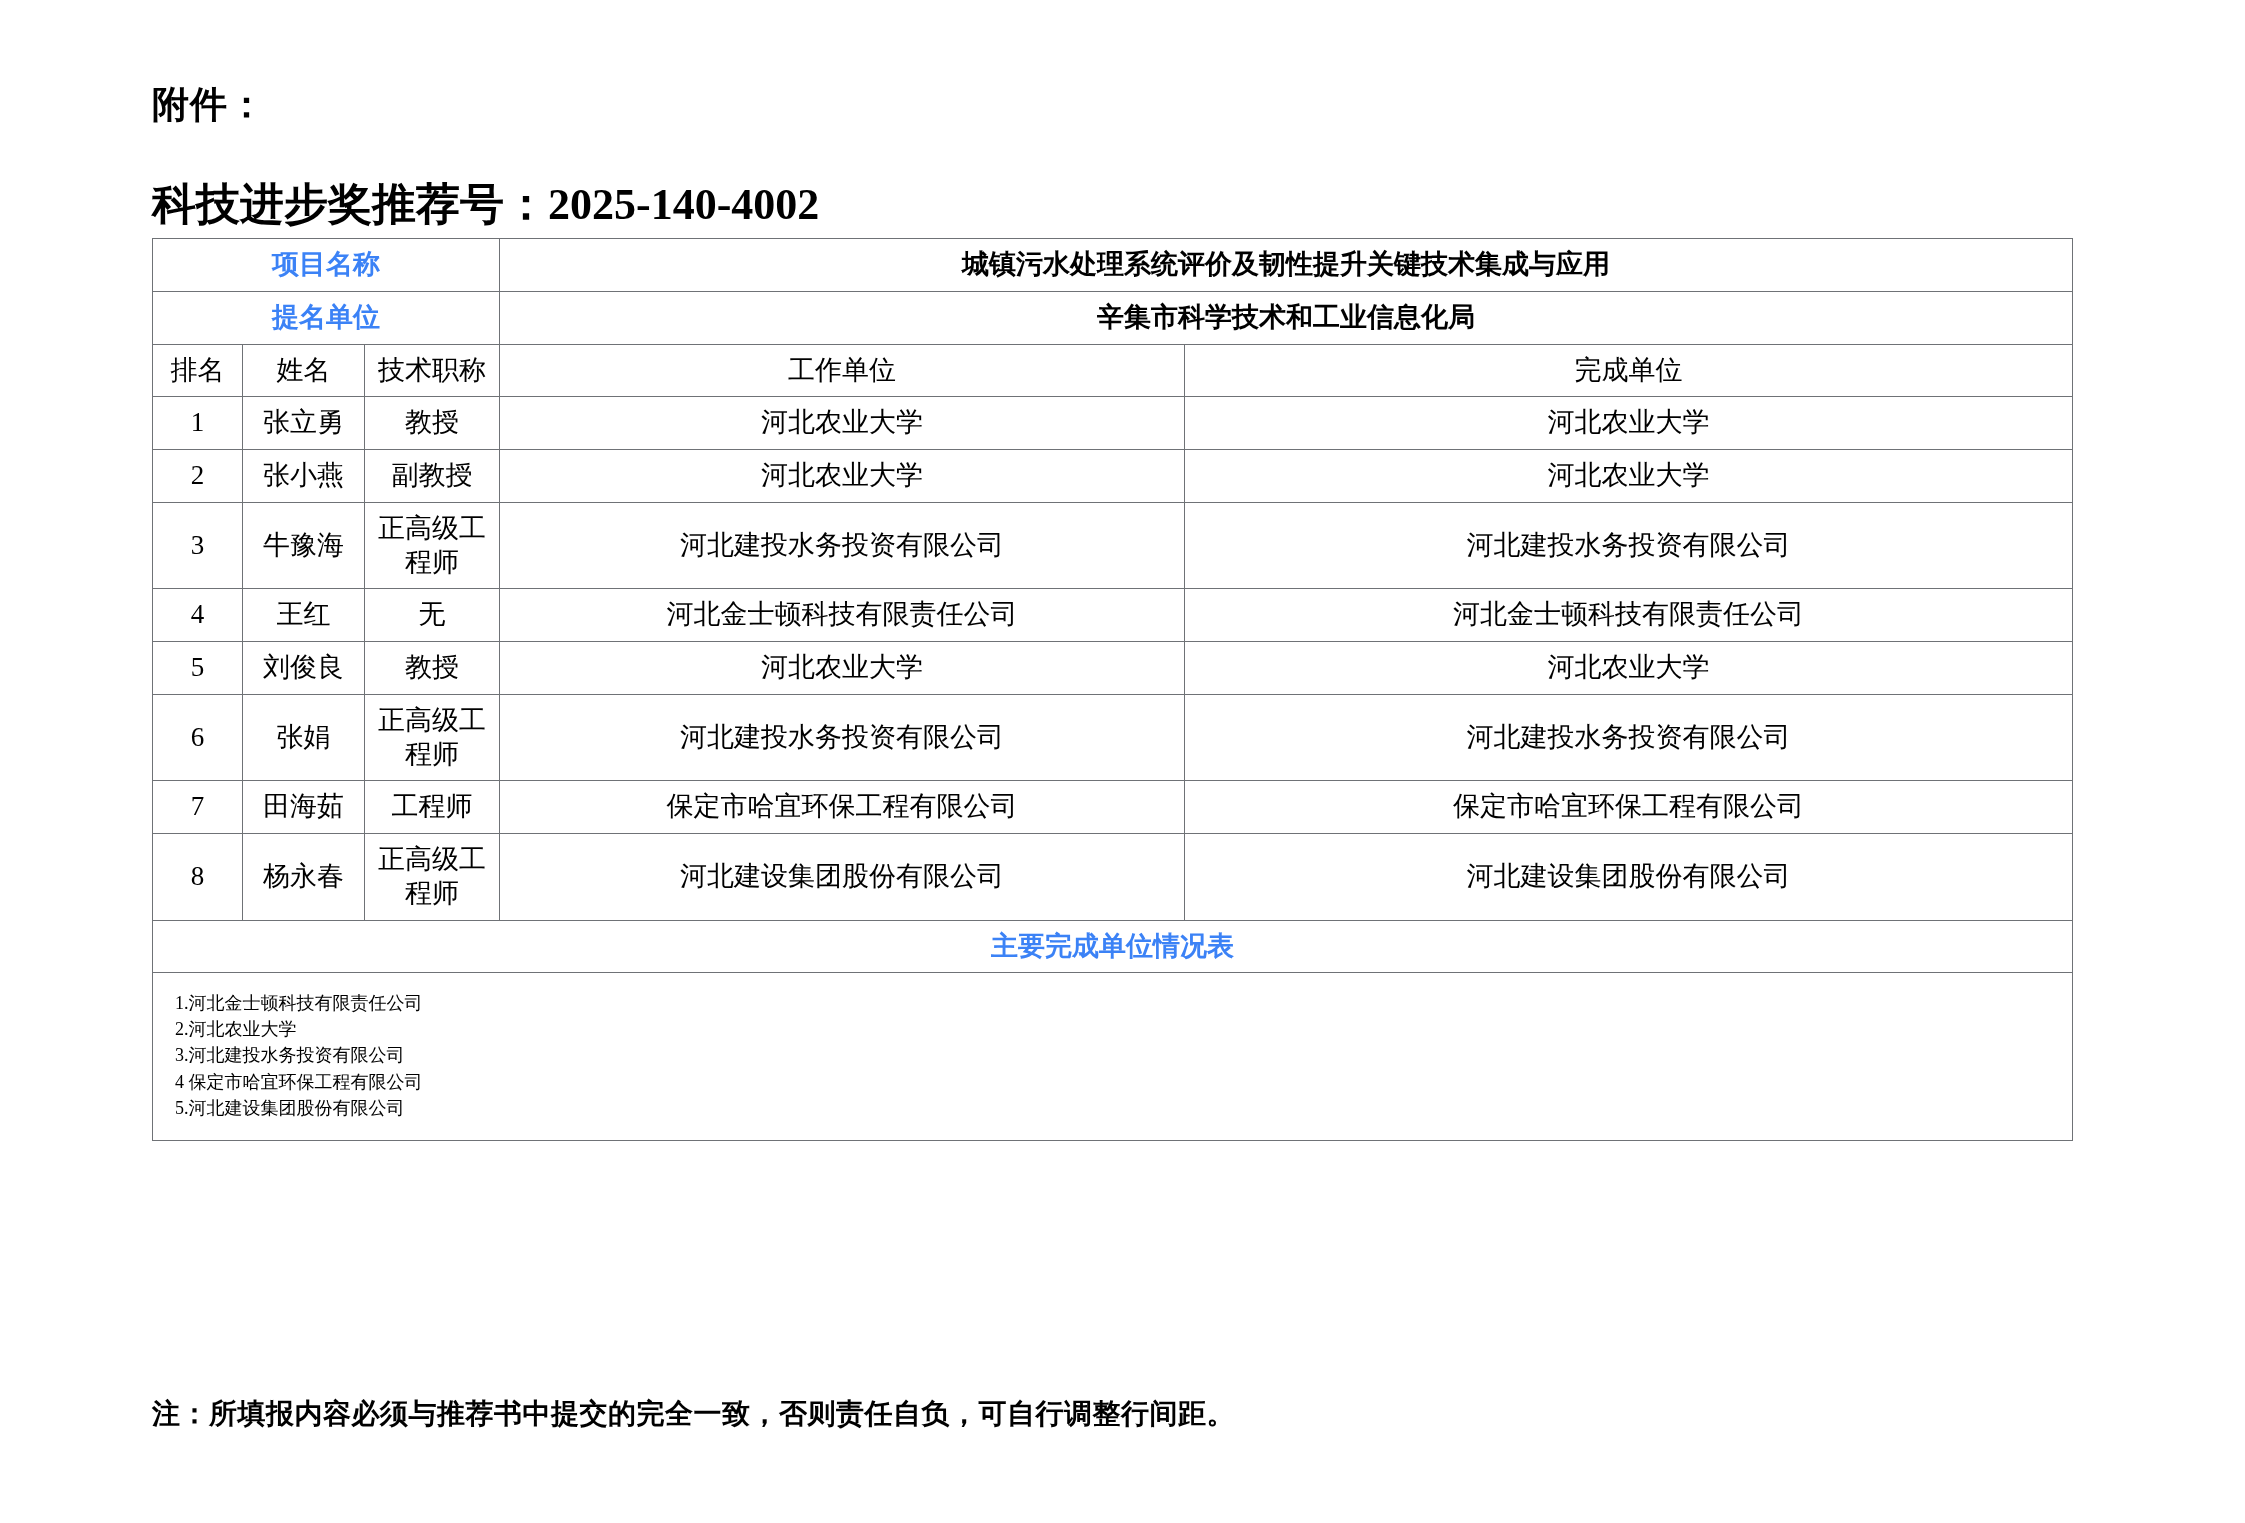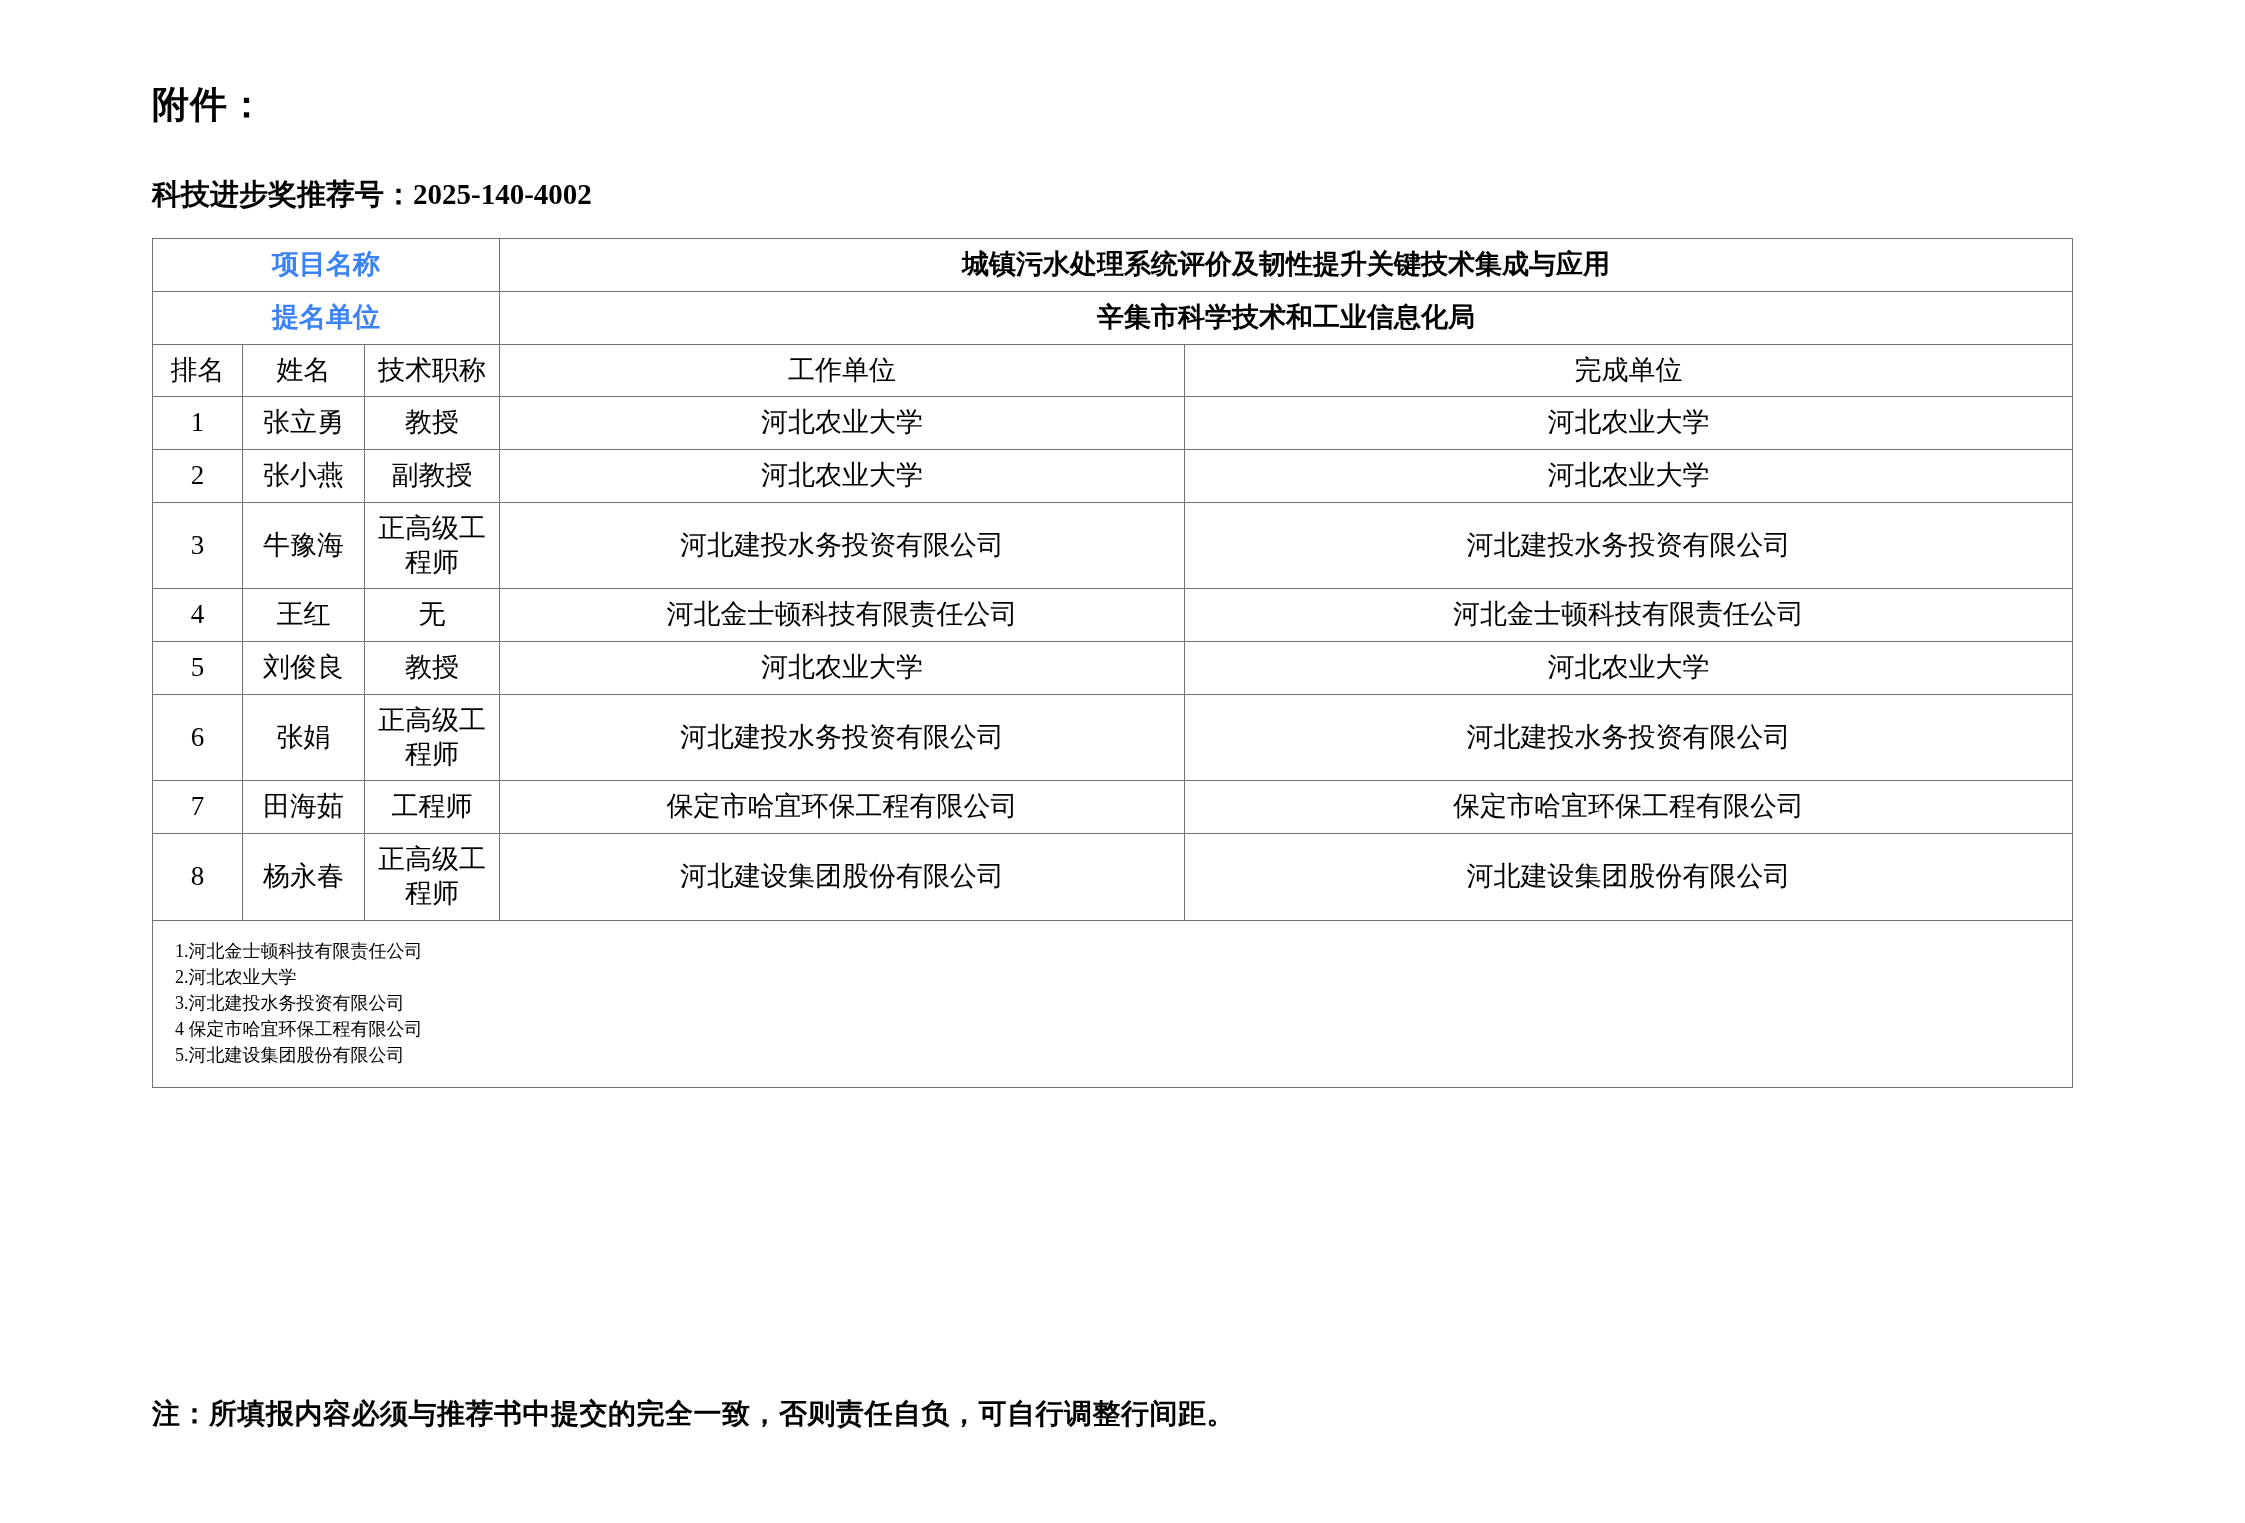--- a/index.html
+++ b/index.html
@@ -26,21 +26,21 @@
     left: 152px;
     top: 80px;
     font-size: 37px;
     font-weight: 700;
     letter-spacing: 1px;
   }
   .rec-line {
     position: absolute;
     left: 152px;
     top: 175px;
-    font-size: 29px;
+    font-size: 44px;
     font-weight: 700;
   }
   .rec-line .num {
     font-family: "Liberation Serif", serif;
     font-weight: 700;
   }
   table.doc {
     position: absolute;
     left: 152px;
     top: 238px;
@@ -182,20 +182,23 @@
         <td>保定市哈宜环保工程有限公司</td>
       </tr>
       <tr>
         <td>8</td>
         <td>杨永春</td>
         <td>正高级工程师</td>
         <td>河北建设集团股份有限公司</td>
         <td>河北建设集团股份有限公司</td>
       </tr>
 
+      <tr class="section-title">
+        <td colspan="5" class="red">主要完成单位情况表</td>
+      </tr>
       <tr class="units-list">
         <td colspan="5">
           <div class="ul-inner">
             <div>1.河北金士顿科技有限责任公司</div>
             <div>2.河北农业大学</div>
             <div>3.河北建投水务投资有限公司</div>
             <div>4 保定市哈宜环保工程有限公司</div>
             <div>5.河北建设集团股份有限公司</div>
           </div>
         </td>

